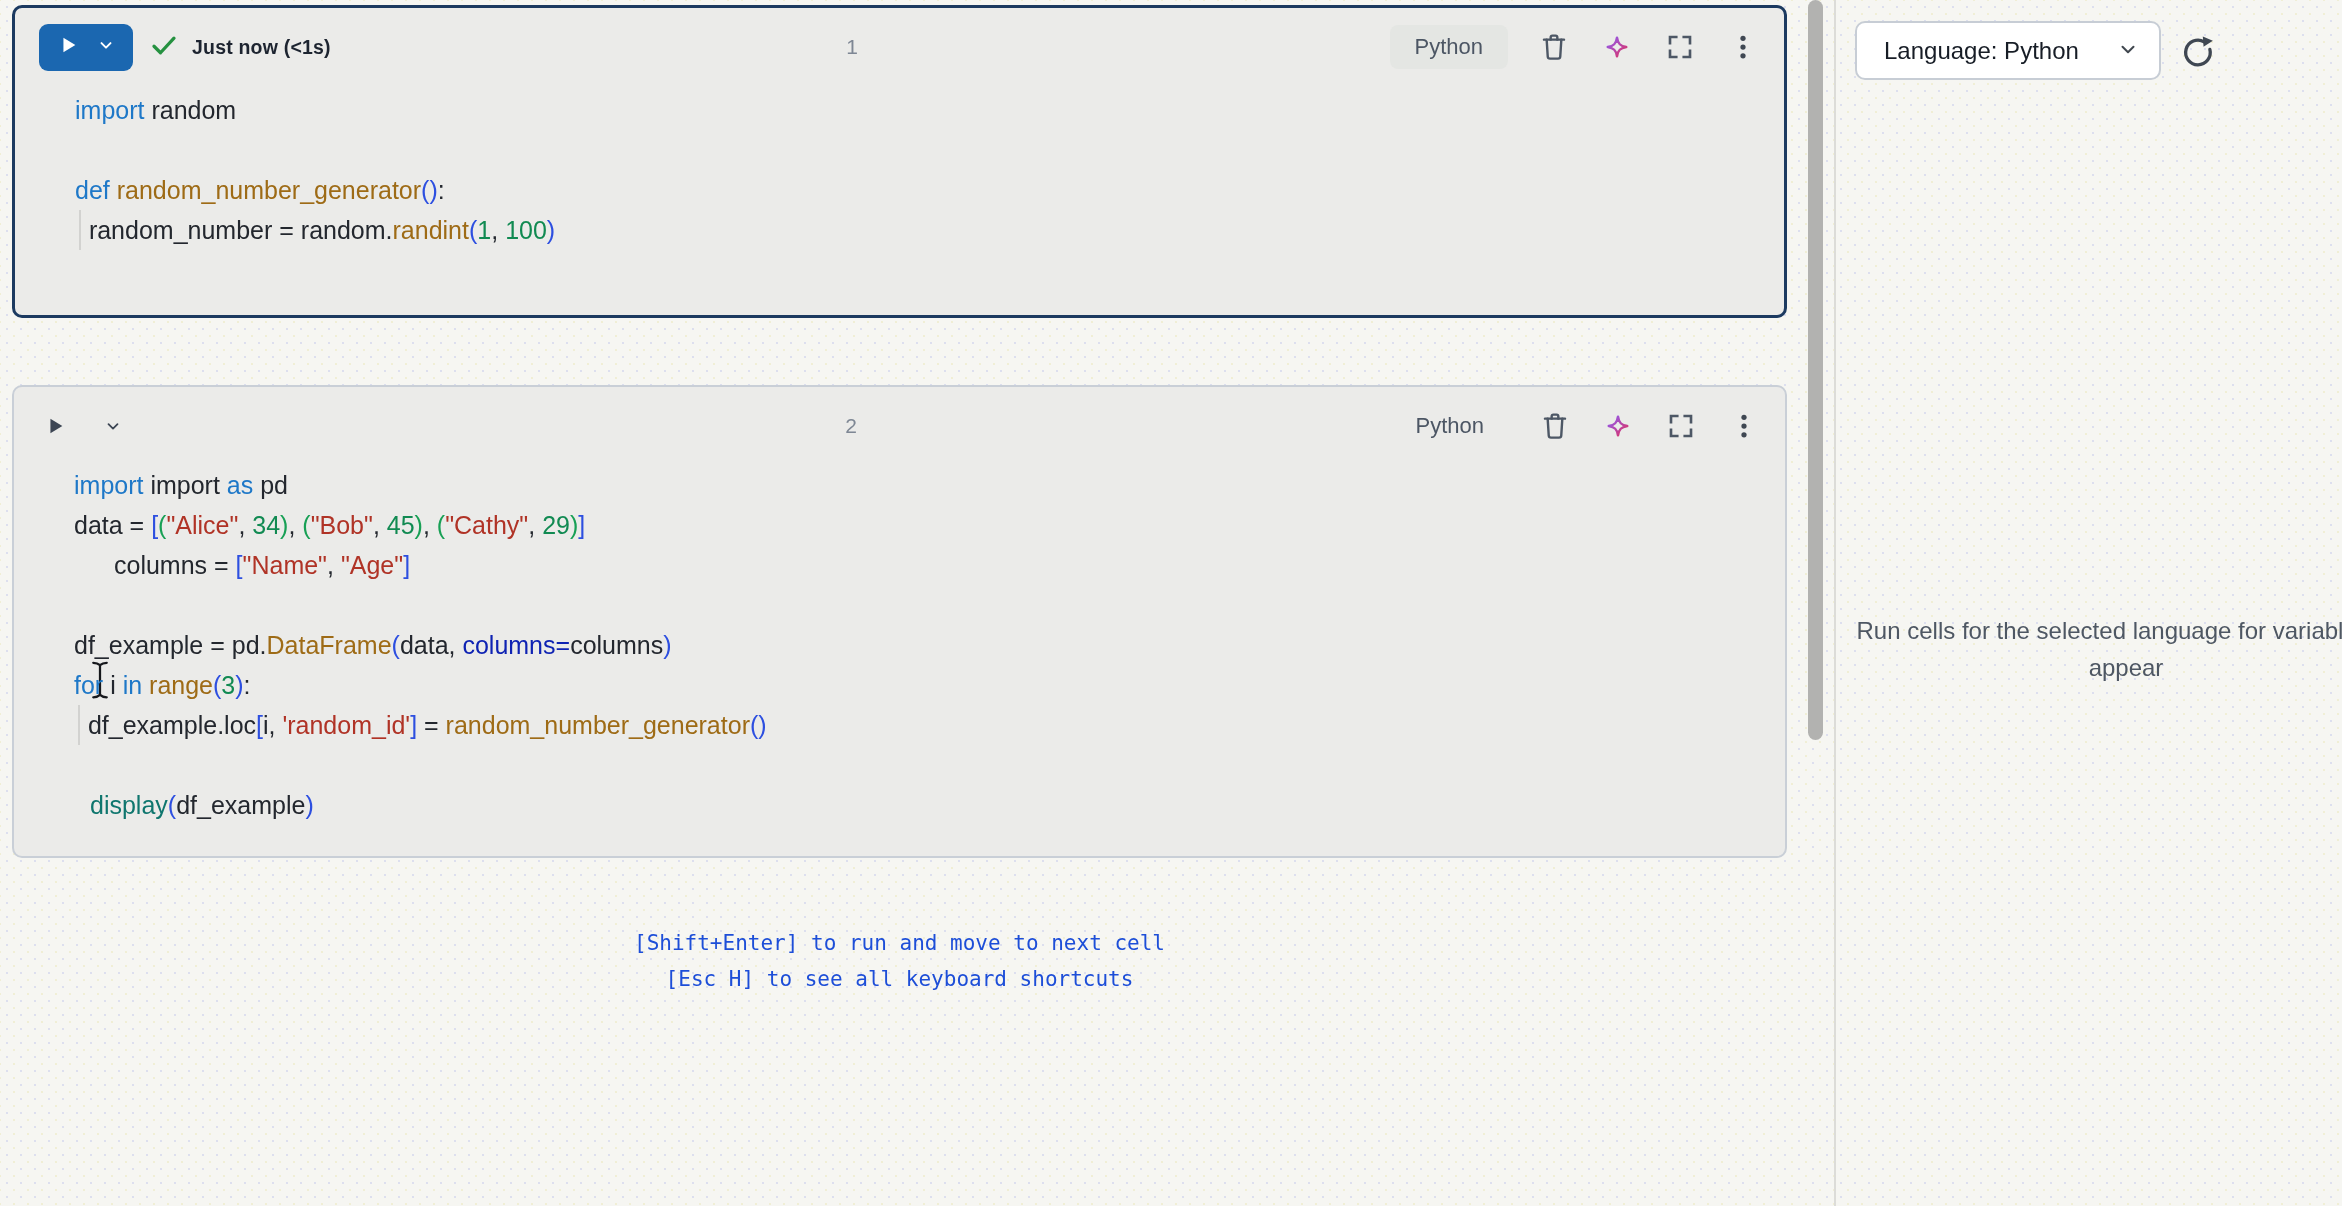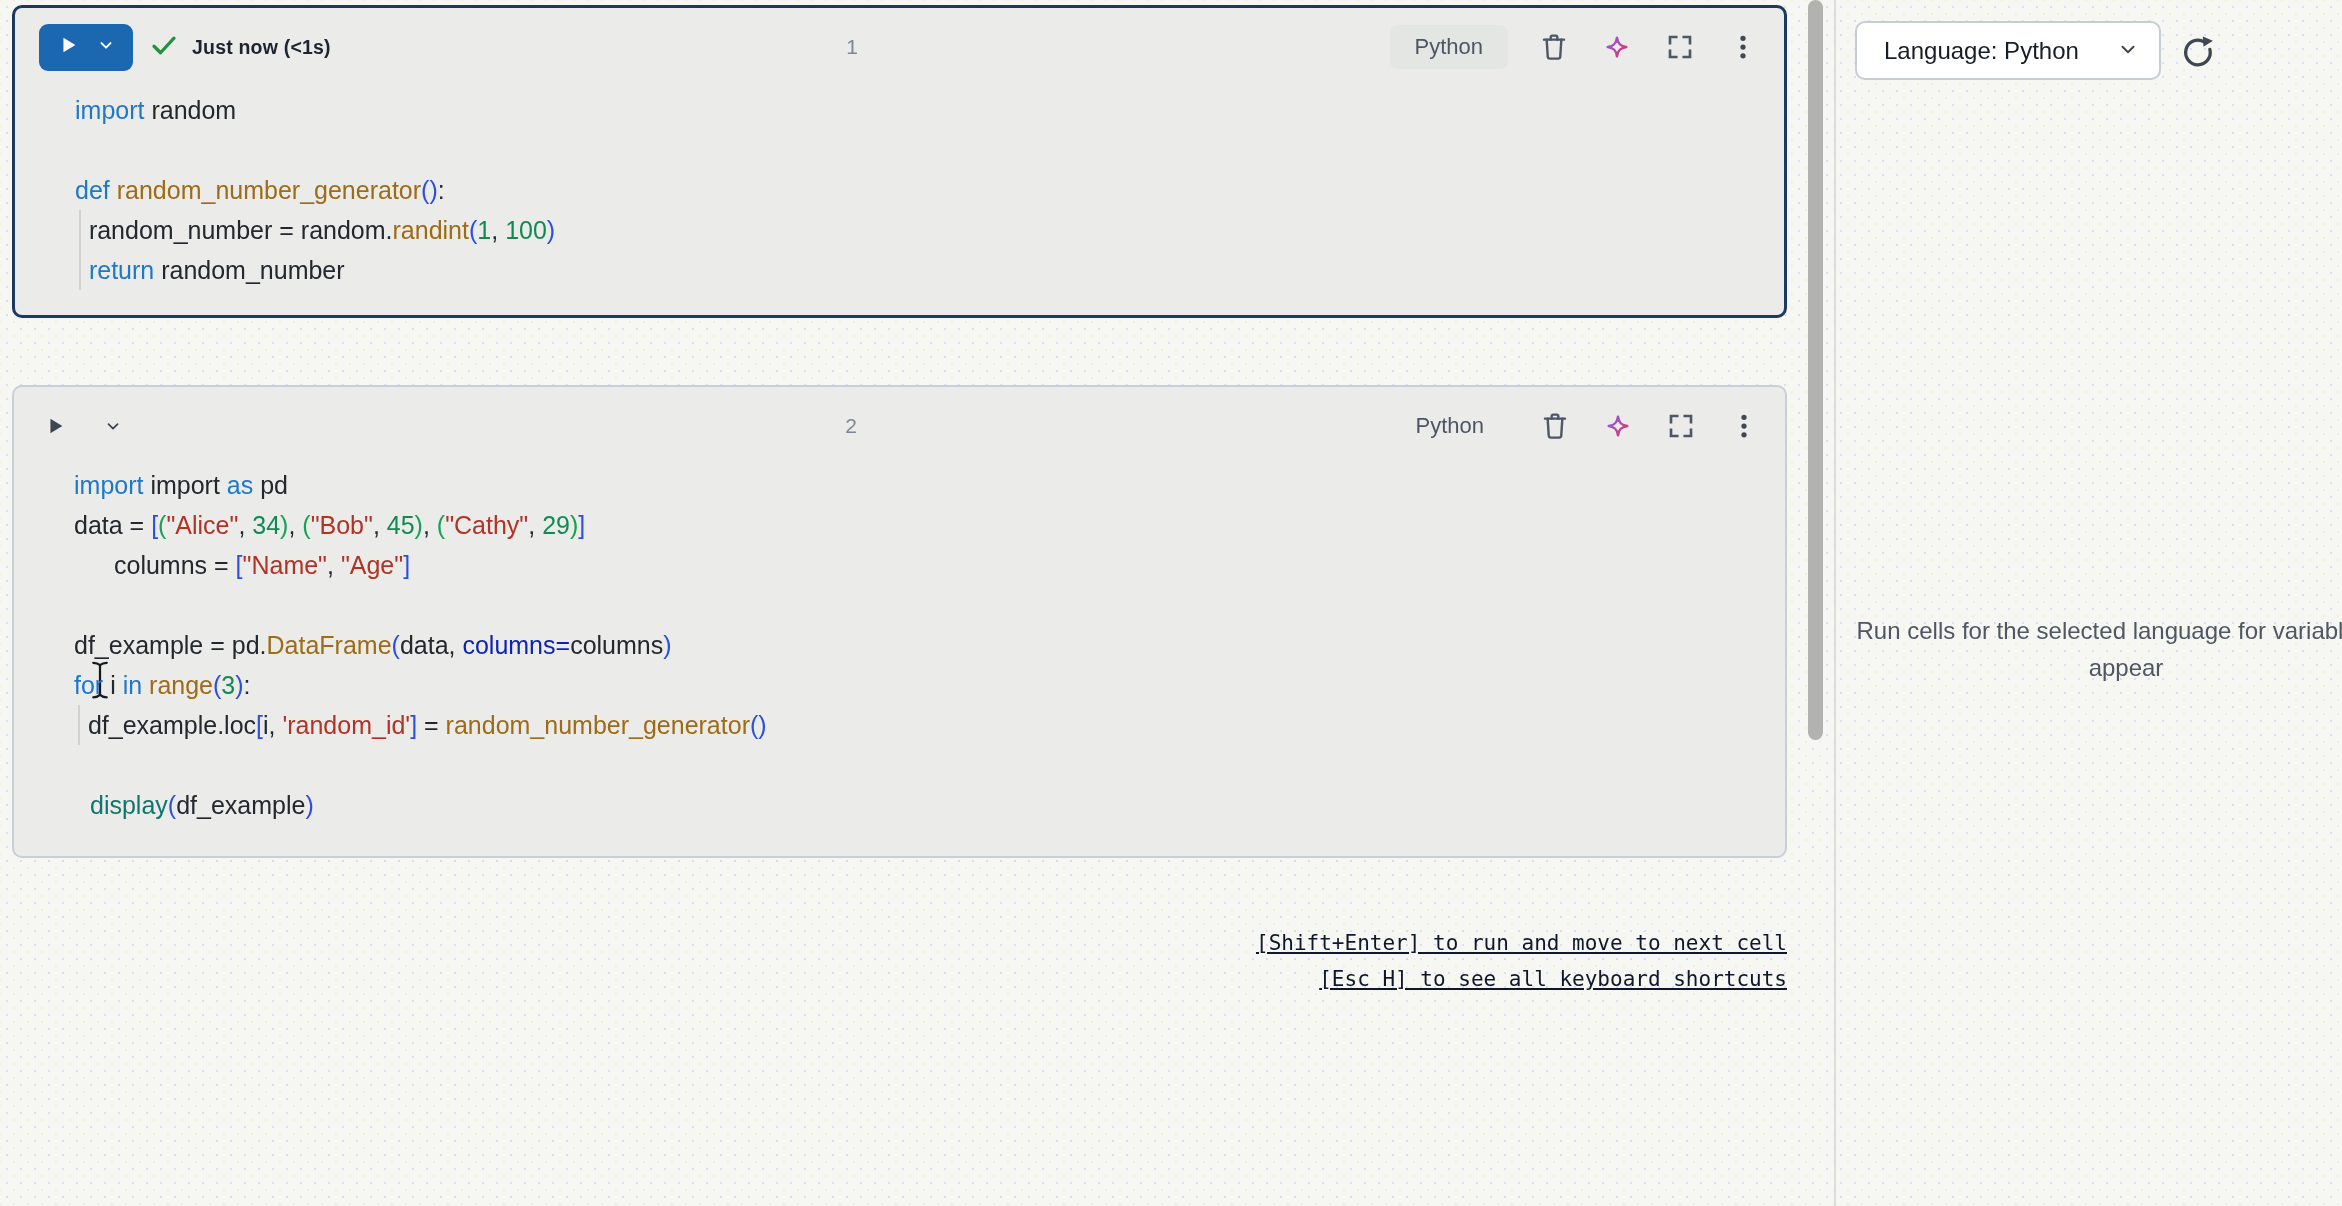--- a/index.html
+++ b/index.html
@@ -52,23 +52,23 @@
 
   .code { position:relative; font-family:Liberation Sans, sans-serif; font-size:25px; padding-left:60px; }
   .cell-1 .code { margin-top:18px; }
   .cell-2 .code { margin-top:14px; }
   .code-line { position:relative; height:40px; line-height:40px; white-space:pre; }
   .indent-guide { position:absolute; left:4px; top:0; bottom:0; width:1.5px; background:#d2d2d0; }
 
   .cursor-ibeam { position:absolute; left:74px; top:194px; width:24px; height:42px; }
 
   .hints {
-    position:absolute; left:12px; top:925px; width:1775px; text-align:right;
+    position:absolute; left:12px; top:925px; width:1775px; text-align:center;
     font-family:"DejaVu Sans Mono","Liberation Mono",monospace;
-    font-size:21px; line-height:36px; color:#0f172a;text-decoration:underline;
+    font-size:21px; line-height:36px; color:#1d4ed8;
   }
 
   .nb-scrollbar {
     position:absolute; left:1808px; top:0; width:15px; height:740px;
     background:#b2b2b0; border-radius:8px;
   }
   .panel-divider { position:absolute; left:1834px; top:0; width:2px; height:1206px; background:#dcdcd8; }
 
   .sidebar { position:absolute; left:1836px; top:0; width:580px; height:1206px; }
   .lang-select {
@@ -150,21 +150,20 @@
               <circle cx="12" cy="19" r="2.1"></circle>
           </svg>
         </span>
       </div>
     </div>
     <div class="code">
         <div class="code-line"><span style="color: rgb(30, 120, 200);">import</span><span style="color: rgb(35, 39, 46);"> random</span></div>
         <div class="code-line">&nbsp;</div>
         <div class="code-line"><span style="color: rgb(30, 120, 200);">def</span><span style="color: rgb(35, 39, 46);"> </span><span style="color: rgb(158, 107, 22);">random_number_generator</span><span style="color: rgb(45, 79, 224);">()</span><span style="color: rgb(35, 39, 46);">:</span></div>
         <div class="code-line"><span class="indent-guide"></span><span style="color: rgb(35, 39, 46);">  random_number = random.</span><span style="color: rgb(158, 107, 22);">randint</span><span style="color: rgb(45, 79, 224);">(</span><span style="color: rgb(17, 138, 82);">1</span><span style="color: rgb(35, 39, 46);">, </span><span style="color: rgb(17, 138, 82);">100</span><span style="color: rgb(45, 79, 224);">)</span></div>
-        <div class="code-line"><span class="indent-guide"></span><span style="color: rgb(35, 39, 46);">  </span><span style="color: rgb(30, 120, 200);">return</span><span style="color: rgb(35, 39, 46);"> random_number</span></div>
       </div>
   </div>
 
   <div class="cell cell-2">
     <div class="cell-header">
       <div class="plain-run">
         <span class="icon-btn">
           <svg width="22" height="22" viewBox="0 0 24 24">
               <polygon points="7,4 20,12 7,20" fill="#3d4654"></polygon>
             </svg>

